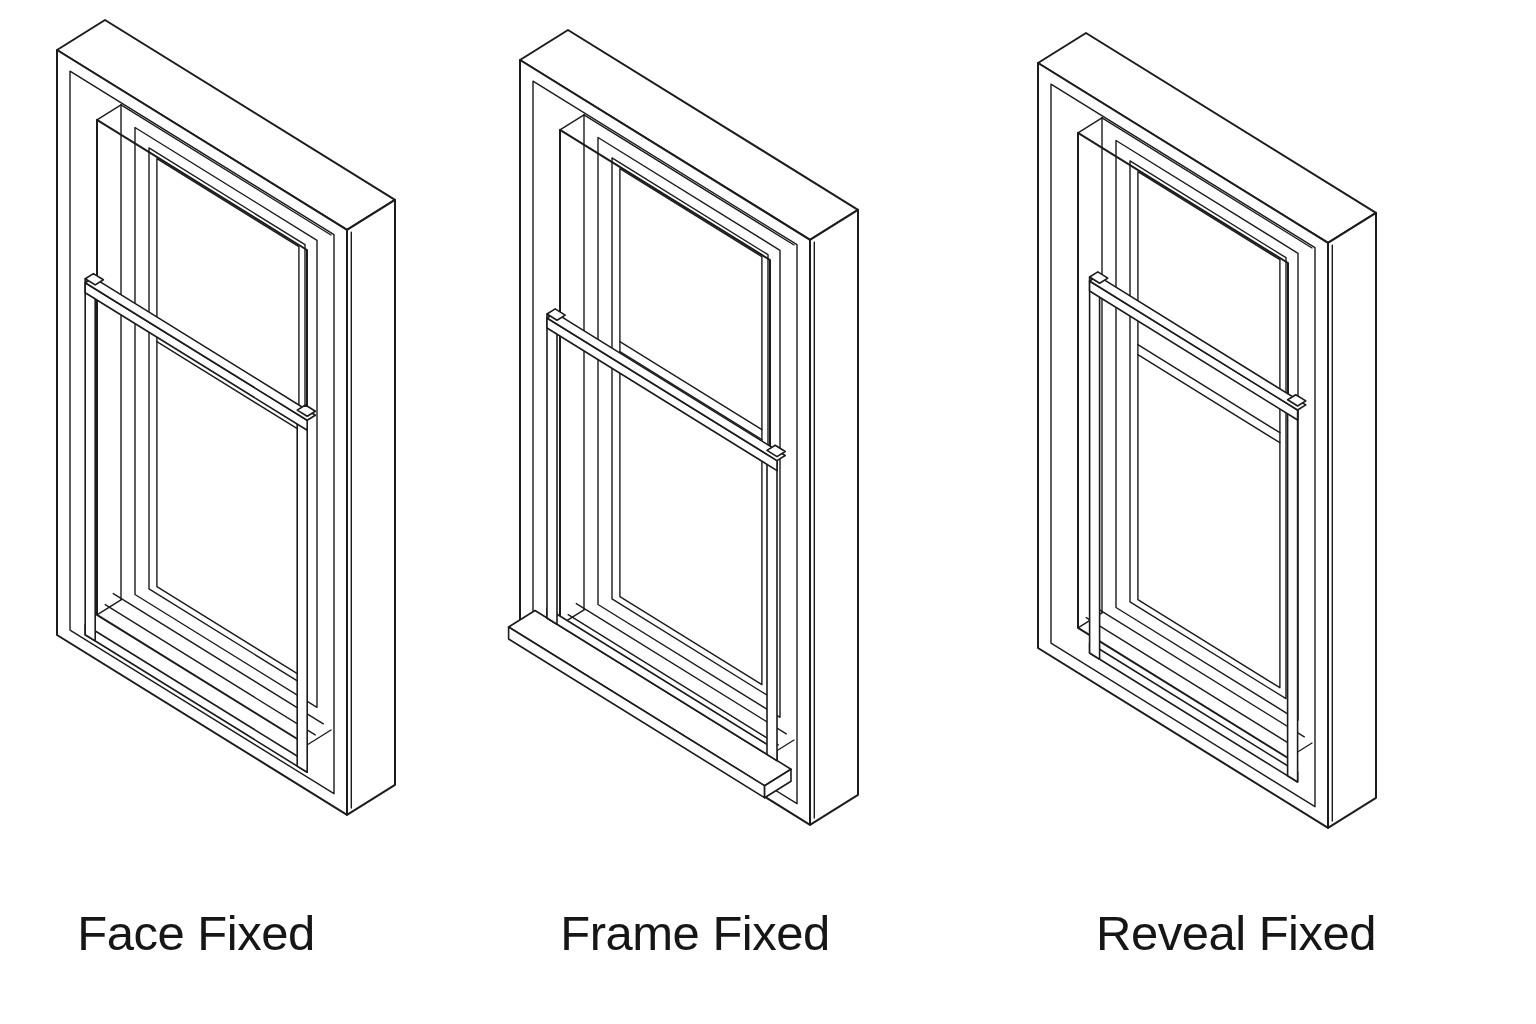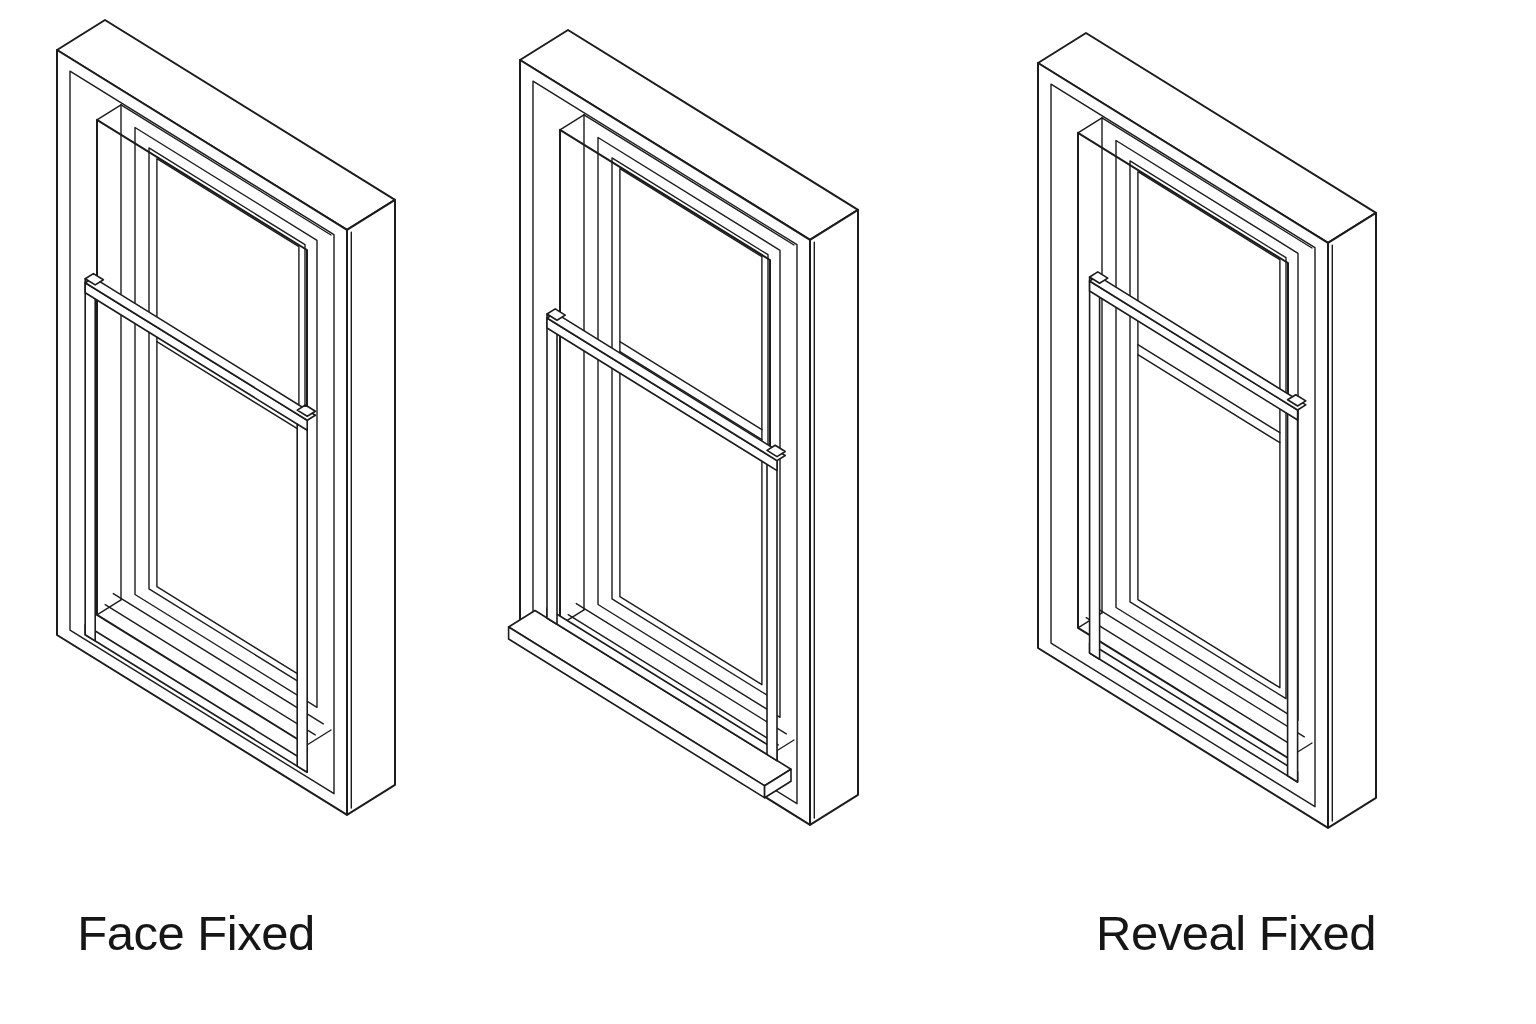--- a/index.html
+++ b/index.html
@@ -99,20 +99,21 @@
         <path d="M8.6,627.0L264.6,785.7L264.6,797.7L8.6,639.0Z" fill="#fff" fill-rule="evenodd" stroke="#1c1c1c" stroke-width="1.6" stroke-linejoin="round" stroke-linecap="round"></path>
         <path d="M291.0,769.2L264.6,785.7L264.6,797.7L291.0,781.2Z" fill="#fff" fill-rule="evenodd" stroke="#1c1c1c" stroke-width="1.6" stroke-linejoin="round" stroke-linecap="round"></path>
         <path d="M47.0,608.0L277.0,750.6L277.0,760.6L47.0,618.0Z" fill="#fff" fill-rule="evenodd" stroke="#1c1c1c" stroke-width="1.6" stroke-linejoin="round" stroke-linecap="round"></path>
         <path d="M47.0,314.0L57.0,320.2L57.0,624.2L47.0,618.0Z" fill="#fff" fill-rule="evenodd" stroke="#1c1c1c" stroke-width="1.6" stroke-linejoin="round" stroke-linecap="round"></path>
         <path d="M267.0,450.4L277.0,456.6L277.0,760.6L267.0,754.4Z" fill="#fff" fill-rule="evenodd" stroke="#1c1c1c" stroke-width="1.6" stroke-linejoin="round" stroke-linecap="round"></path>
         <path d="M47.0,318.0L277.0,460.6L277.0,470.6L47.0,328.0Z" fill="#fff" fill-rule="evenodd" stroke="#1c1c1c" stroke-width="1.6" stroke-linejoin="round" stroke-linecap="round"></path>
         <path d="M47.0,318.0L277.0,460.6L285.2,455.5L55.2,312.9Z" fill="#fff" fill-rule="evenodd" stroke="#1c1c1c" stroke-width="1.6" stroke-linejoin="round" stroke-linecap="round"></path>
         <path d="M47.0,314.0L57.0,320.2L65.2,315.1L55.2,308.9Z" fill="#fff" fill-rule="evenodd" stroke="#1c1c1c" stroke-width="1.6" stroke-linejoin="round" stroke-linecap="round"></path>
         <path d="M267.0,450.4L277.0,456.6L285.2,451.5L275.2,445.3Z" fill="#fff" fill-rule="evenodd" stroke="#1c1c1c" stroke-width="1.6" stroke-linejoin="round" stroke-linecap="round"></path>
       </svg>
+    <figcaption>Frame Fixed</figcaption>
   </figure>
 
   <figure class="fig-2">
     <svg width="440" height="860" viewBox="0 0 440 860" xmlns="http://www.w3.org/2000/svg">
         <path d="M20.0,60.0L310.0,239.8L358.0,209.8L68.0,30.0Z" fill="#fff" fill-rule="evenodd" stroke="#1c1c1c" stroke-width="2" stroke-linejoin="round" stroke-linecap="round"></path>
         <path d="M310.0,239.8L358.0,209.8L358.0,794.8L310.0,824.8Z" fill="#fff" fill-rule="evenodd" stroke="#1c1c1c" stroke-width="2" stroke-linejoin="round" stroke-linecap="round"></path>
         <path d="M20.0,60.0L310.0,239.8L310.0,824.8L20.0,645.0ZM60.0,129.8L270.0,260.0L270.0,755.0L60.0,624.8Z" fill="#fff" fill-rule="evenodd" stroke="#1c1c1c" stroke-width="2" stroke-linejoin="round" stroke-linecap="round"></path>
         <path d="M33.0,81.1L297.0,244.7L297.0,803.7L33.0,640.1Z" fill="none" fill-rule="evenodd" stroke="#1c1c1c" stroke-width="1.4" stroke-linejoin="round" stroke-linecap="round"></path>
         <path d="M314.3,242.1L314.3,818.1" fill="none" fill-rule="evenodd" stroke="#1c1c1c" stroke-width="1.4" stroke-linejoin="round" stroke-linecap="round"></path>
         <path d="M60.0,129.8L84.0,114.8" fill="none" fill-rule="evenodd" stroke="#1c1c1c" stroke-width="1.4" stroke-linejoin="round" stroke-linecap="round"></path>

